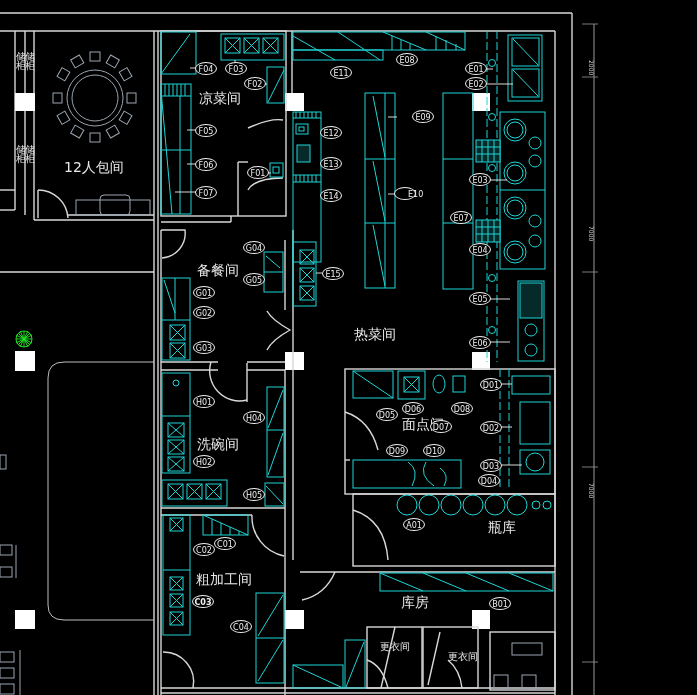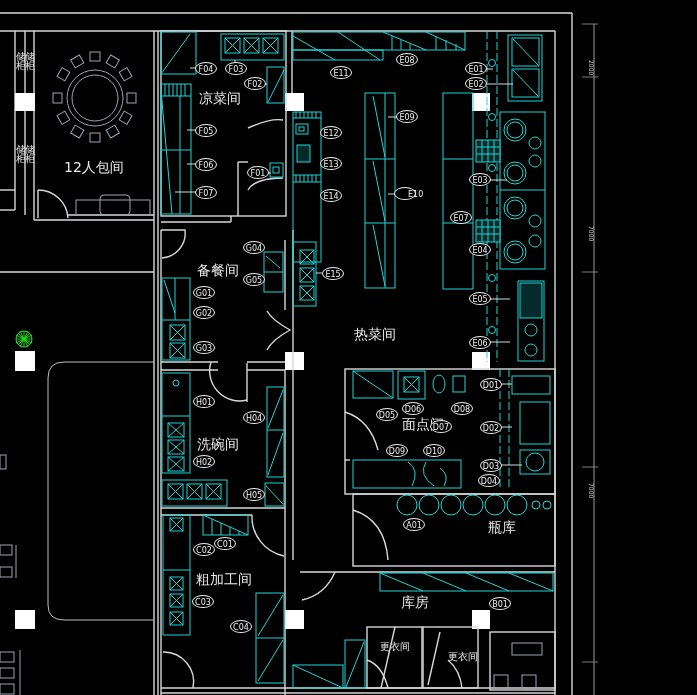--- a/index.html
+++ b/index.html
@@ -398,32 +398,32 @@
 <div class="htmltag" style="left:243px;top:241px;width:22px;">G04</div>
 <div class="htmltag" style="left:243px;top:273px;width:22px;">G05</div>
 
 <div class="htmltag" style="left:193px;top:395px;width:22px;">H01</div>
 <div class="htmltag" style="left:193px;top:455px;width:22px;">H02</div>
 <div class="htmltag" style="left:243px;top:411px;width:22px;">H04</div>
 <div class="htmltag" style="left:243px;top:488px;width:22px;">H05</div>
 
 <div class="htmltag" style="left:214px;top:537px;width:22px;">C01</div>
 <div class="htmltag" style="left:193px;top:543px;width:22px;">C02</div>
-<div class="htmltag" style="left:192px;top:595px;width:22px;">C03</div>
+<div class="htmltag" style="left:192px;top:595px;width:22px;font-weight:bold;">C03</div>
 <div class="htmltag" style="left:230px;top:620px;width:22px;">C04</div>
 
 <div class="htmltag" style="left:465px;top:62px;width:22px;">E01</div>
 <div class="htmltag" style="left:465px;top:77px;width:22px;">E02</div>
 <div class="htmltag" style="left:469px;top:173px;width:22px;">E03</div>
 <div class="htmltag" style="left:469px;top:243px;width:22px;">E04</div>
 <div class="htmltag" style="left:469px;top:292px;width:22px;">E05</div>
 <div class="htmltag" style="left:469px;top:336px;width:22px;">E06</div>
 <div class="htmltag" style="left:450px;top:173px;width:22px;margin-top:38px;">E07</div>
 <div class="htmltag" style="left:396px;top:53px;width:22px;">E08</div>
-<div class="htmltag" style="left:396px;top:110px;width:22px;">E09</div>
+<div class="htmltag" style="left:412px;top:110px;width:22px;">E09</div>
 <div class="htmltag" style="left:394px;top:187px;width:22px;padding-left:13px;">E10</div>
 <div class="htmltag" style="left:330px;top:66px;width:22px;">E11</div>
 <div class="htmltag" style="left:320px;top:126px;width:22px;">E12</div>
 <div class="htmltag" style="left:320px;top:157px;width:22px;">E13</div>
 <div class="htmltag" style="left:320px;top:189px;width:22px;">E14</div>
 <div class="htmltag" style="left:322px;top:267px;width:22px;">E15</div>
 
 <div class="htmltag" style="left:480px;top:378px;width:22px;">D01</div>
 <div class="htmltag" style="left:480px;top:421px;width:22px;">D02</div>
 <div class="htmltag" style="left:480px;top:459px;width:22px;">D03</div>

